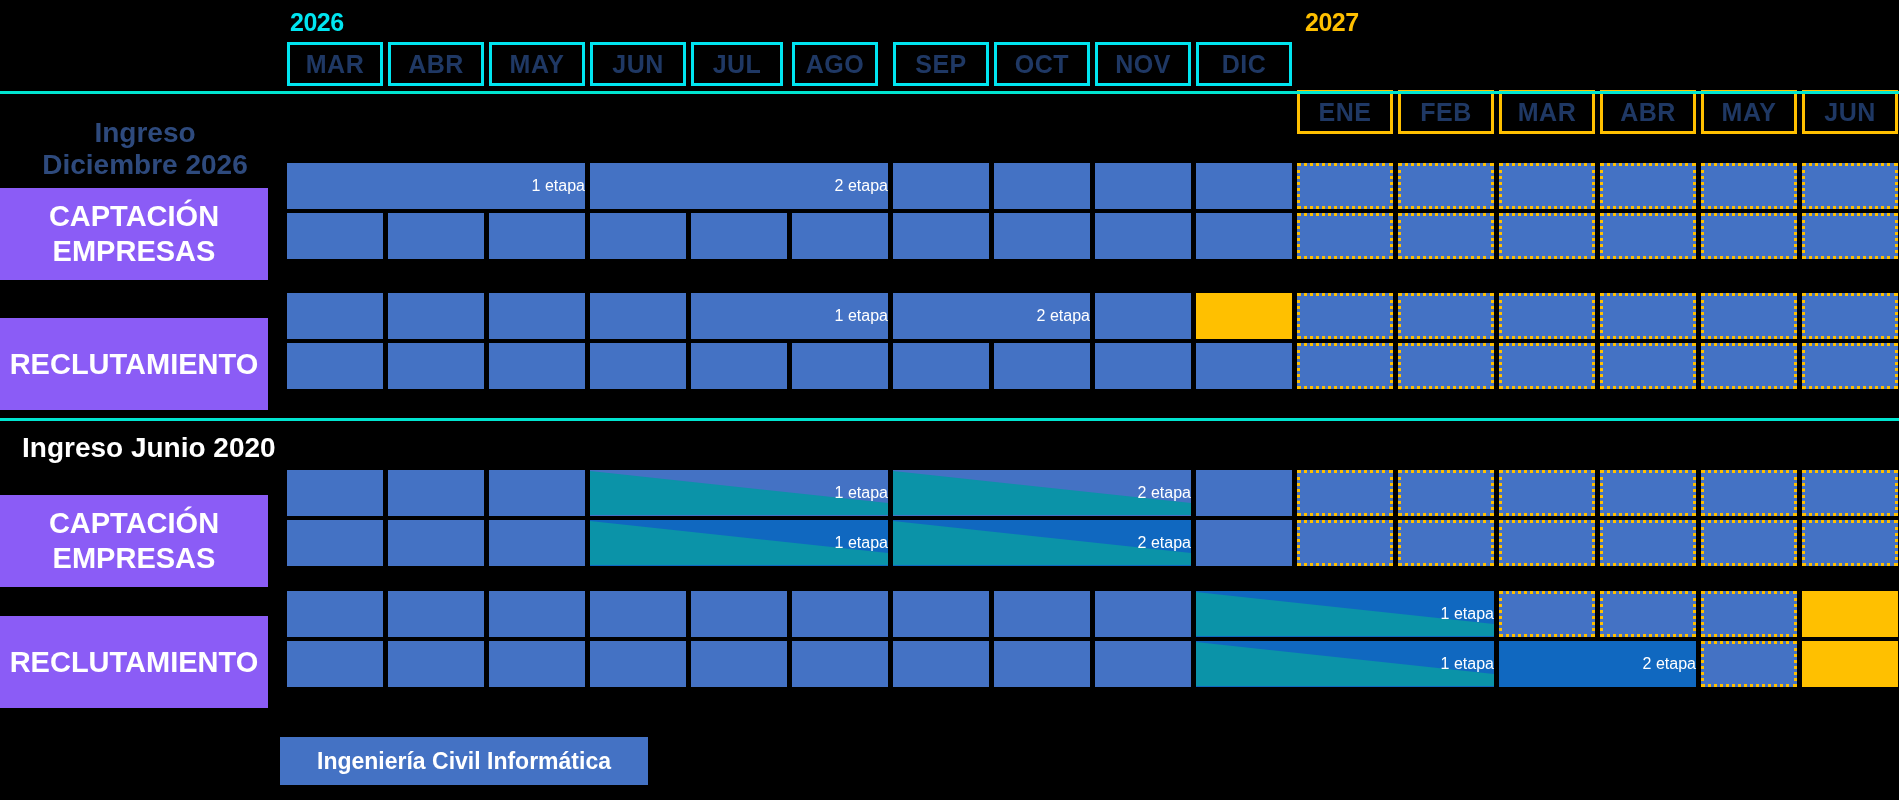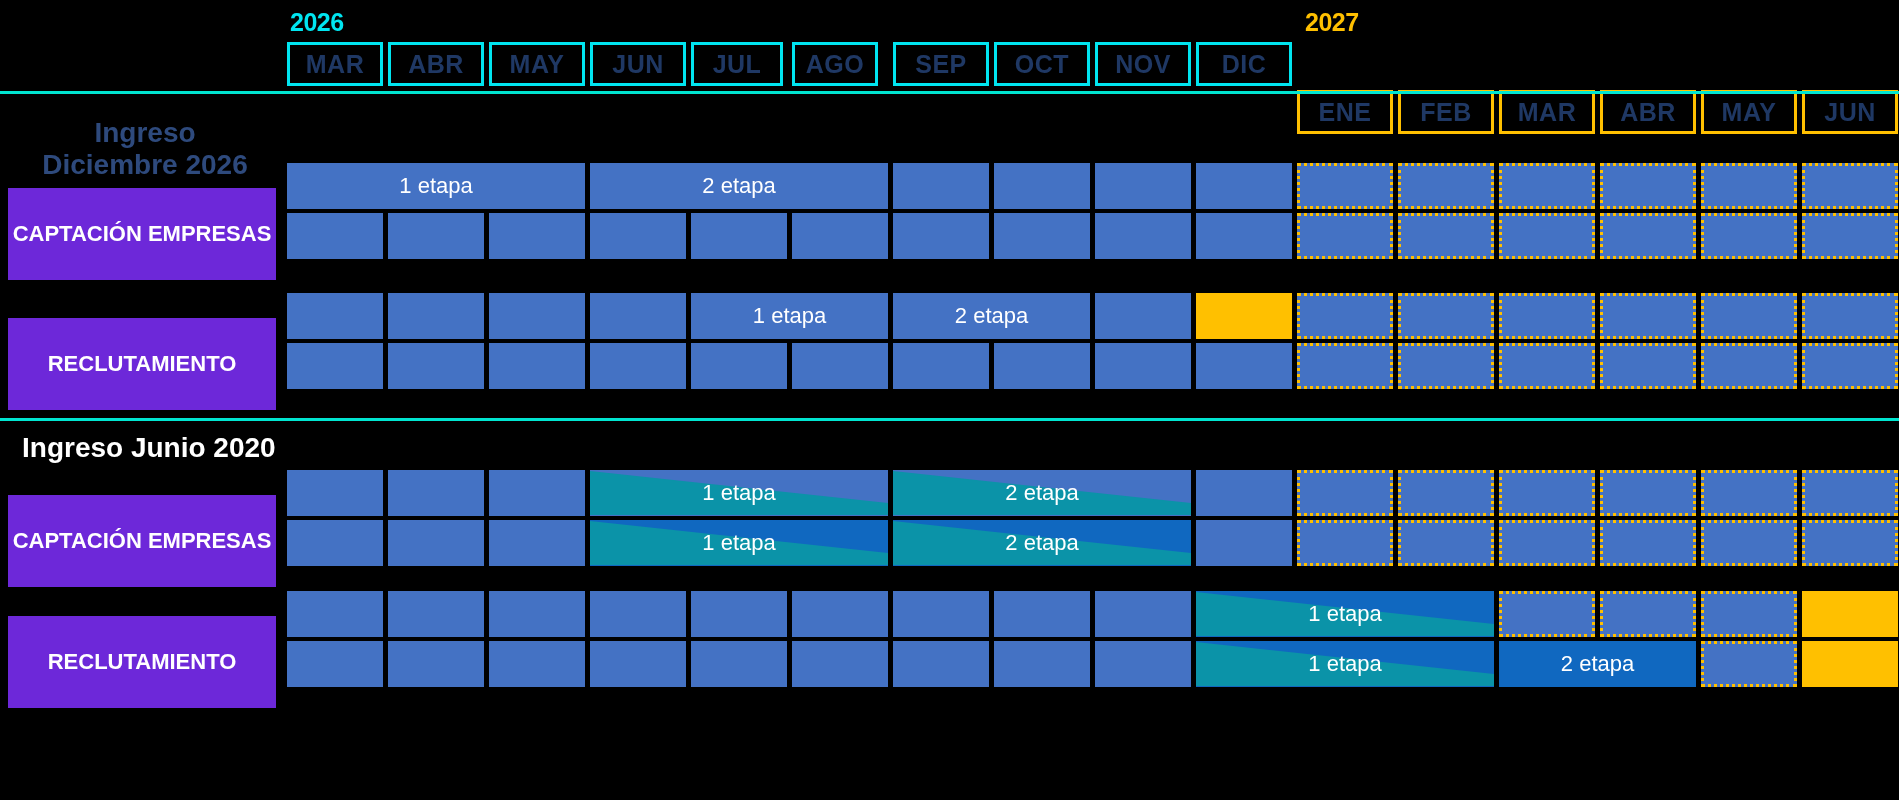--- a/index.html
+++ b/index.html
@@ -54,25 +54,25 @@
     font-size: 28px;
     font-weight: bold;
     line-height: 1.15;
   }
   .section-title.navy { color: #2E4A7D; }
   .section-title.white { color: #FFFFFF; }
 
   
   .row-label {
     position: absolute;
-    left: 8px;
+    left: 0;
     width: 268px;
-    background: #6d28d9;
+    background: #8b5cf6;
     color: #FFFFFF;
-    font-size: 22px;
+    font-size: 29px;
     font-weight: bold;
     display: flex;
     align-items: center;
     justify-content: center;
     text-align: center;
     line-height: 1.2;
   }
 
   
   .bar {
@@ -83,23 +83,23 @@
     border: 3px dotted #FFC000;
   }
   .bar.yellow { background: #FFC000; }
   .bar.blue-strong { background: #1068C0; }
 
   .bar-label {
     position: absolute;
     left: 0; right: 0;
     top: 50%;
     transform: translateY(-50%);
-    text-align: center;
+    text-align: right;
     color: #FFFFFF;
-    font-size: 22px;
+    font-size: 16px;
     font-weight: normal;
     z-index: 4;
     pointer-events: none;
   }
 
   
   .wedge {
     position: absolute;
     left: 0; top: 0;
     width: 100%; height: 100%;
@@ -321,14 +321,15 @@
         </div>
         <div class="bar-label">1 etapa</div>
       </div>
       <div class="bar blue-strong" style="left: 1499px; width: 197px; top: 641px; height: 46px;">
         <div class="bar-label">2 etapa</div>
       </div>
       <div class="bar dotted" style="left: 1701px; width: 96px; top: 641px; height: 46px;"></div>
       <div class="bar yellow" style="left: 1802px; width: 96px; top: 641px; height: 46px;"></div>
     </div>
 
+  <div class="legend-item legend-ici" style="left:280px; top:737px; width:368px;">Ingeniería Civil Informática</div>
 
 </div>
 
 </body></html>

